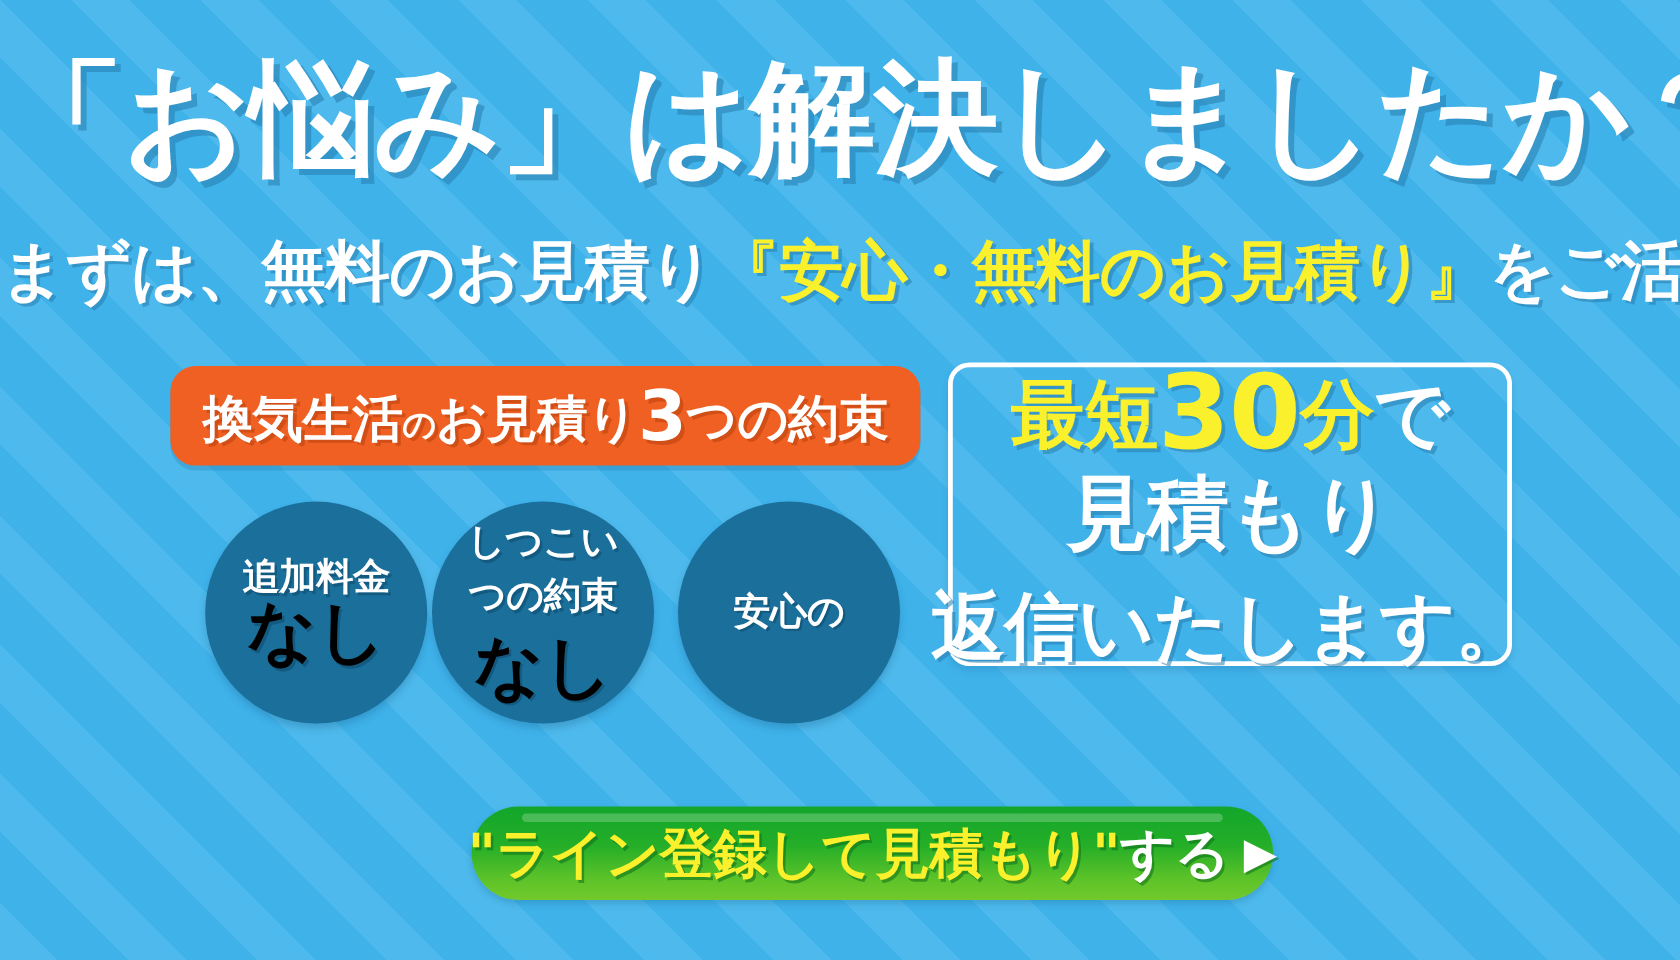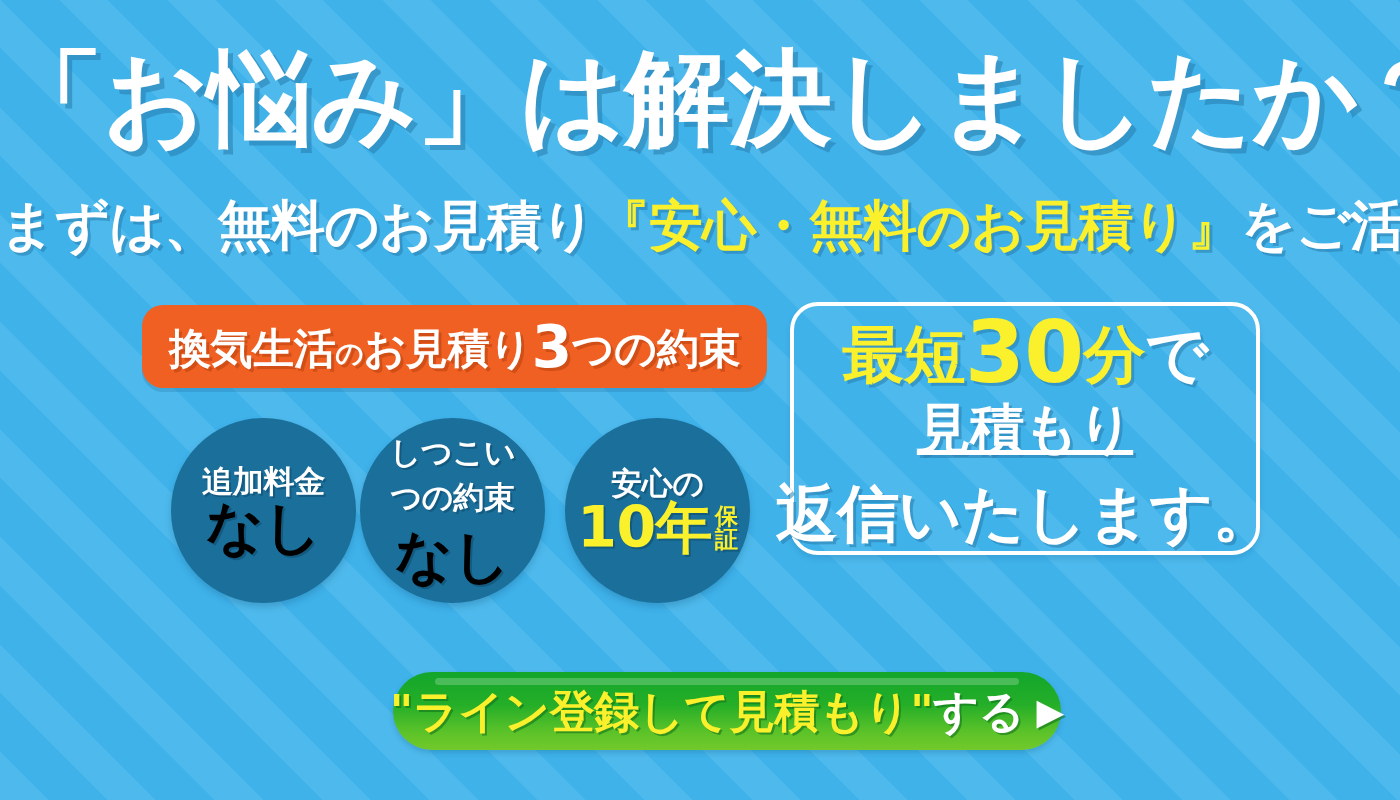--- a/index.html
+++ b/index.html
@@ -90,28 +90,28 @@
     font-size:23px; color:#FAF02B; line-height:1.0;
     display:flex; flex-direction:column; align-items:center;
     padding-bottom:3px;
   }
 
   
   #speed-box {
     position:absolute; left:790px; top:302px;
     width:470px; height:253px;
     border:4px solid #FFFFFF;
-    border-radius:28px;
+    border-radius:18px;
     display:flex; flex-direction:column;
     align-items:center; justify-content:center;
     box-shadow:0 4px 5px rgba(30,110,160,0.22);
   }
   .sb-l1 { font-size:62px; line-height:1.0; white-space:nowrap; }
   .sb-l1 .num { font-size:86px; vertical-align:-6px; }
-  .sb-l2 { font-size:54px; line-height:1.12; color:#fff; white-space:nowrap; margin-top:4px;text-decoration:underline; }
+  .sb-l2 { font-size:68px; line-height:1.12; color:#fff; white-space:nowrap; margin-top:4px; }
   .sb-l3 { font-size:62px; line-height:1.12; color:#fff; white-space:nowrap; margin-top:20px; }
 
   
   #cta {
     position:absolute; left:393px; top:672px;
     width:668px; height:78px;
     border-radius:39px;
     background:linear-gradient(180deg,#12A62B 0%,#25AE28 42%,#5DC329 78%,#72C92B 100%);
     display:flex; align-items:center; justify-content:center;
     cursor:pointer;
@@ -154,27 +154,20 @@
     </div>
 
     <div class="circle">
       <div class="c-top jp sh-cir">しつこい</div>
       <div class="c-top jp sh-cir">つの約束</div>
       <div class="c-main jp sh-cir">なし</div>
     </div>
 
     <div class="circle">
       <div class="c-top jp sh-cir">安心の</div>
-      <div class="c-row">
-        <span class="c-num jp sh-cir">10年</span>
-        <span class="c-vert jp sh-cir">
-          <span>保</span>
-          <span>証</span>
-        </span>
-      </div>
     </div>
 
   </div>
 
   <div id="speed-box">
     <div class="sb-l1 jp sh-md">
       <span class="y">最短</span><span class="y num">30</span><span class="y">分</span><span class="w">で</span>
     </div>
     <div class="sb-l2 jp sh-md">見積もり</div>
     <div class="sb-l3 jp sh-md">返信いたします。</div>

